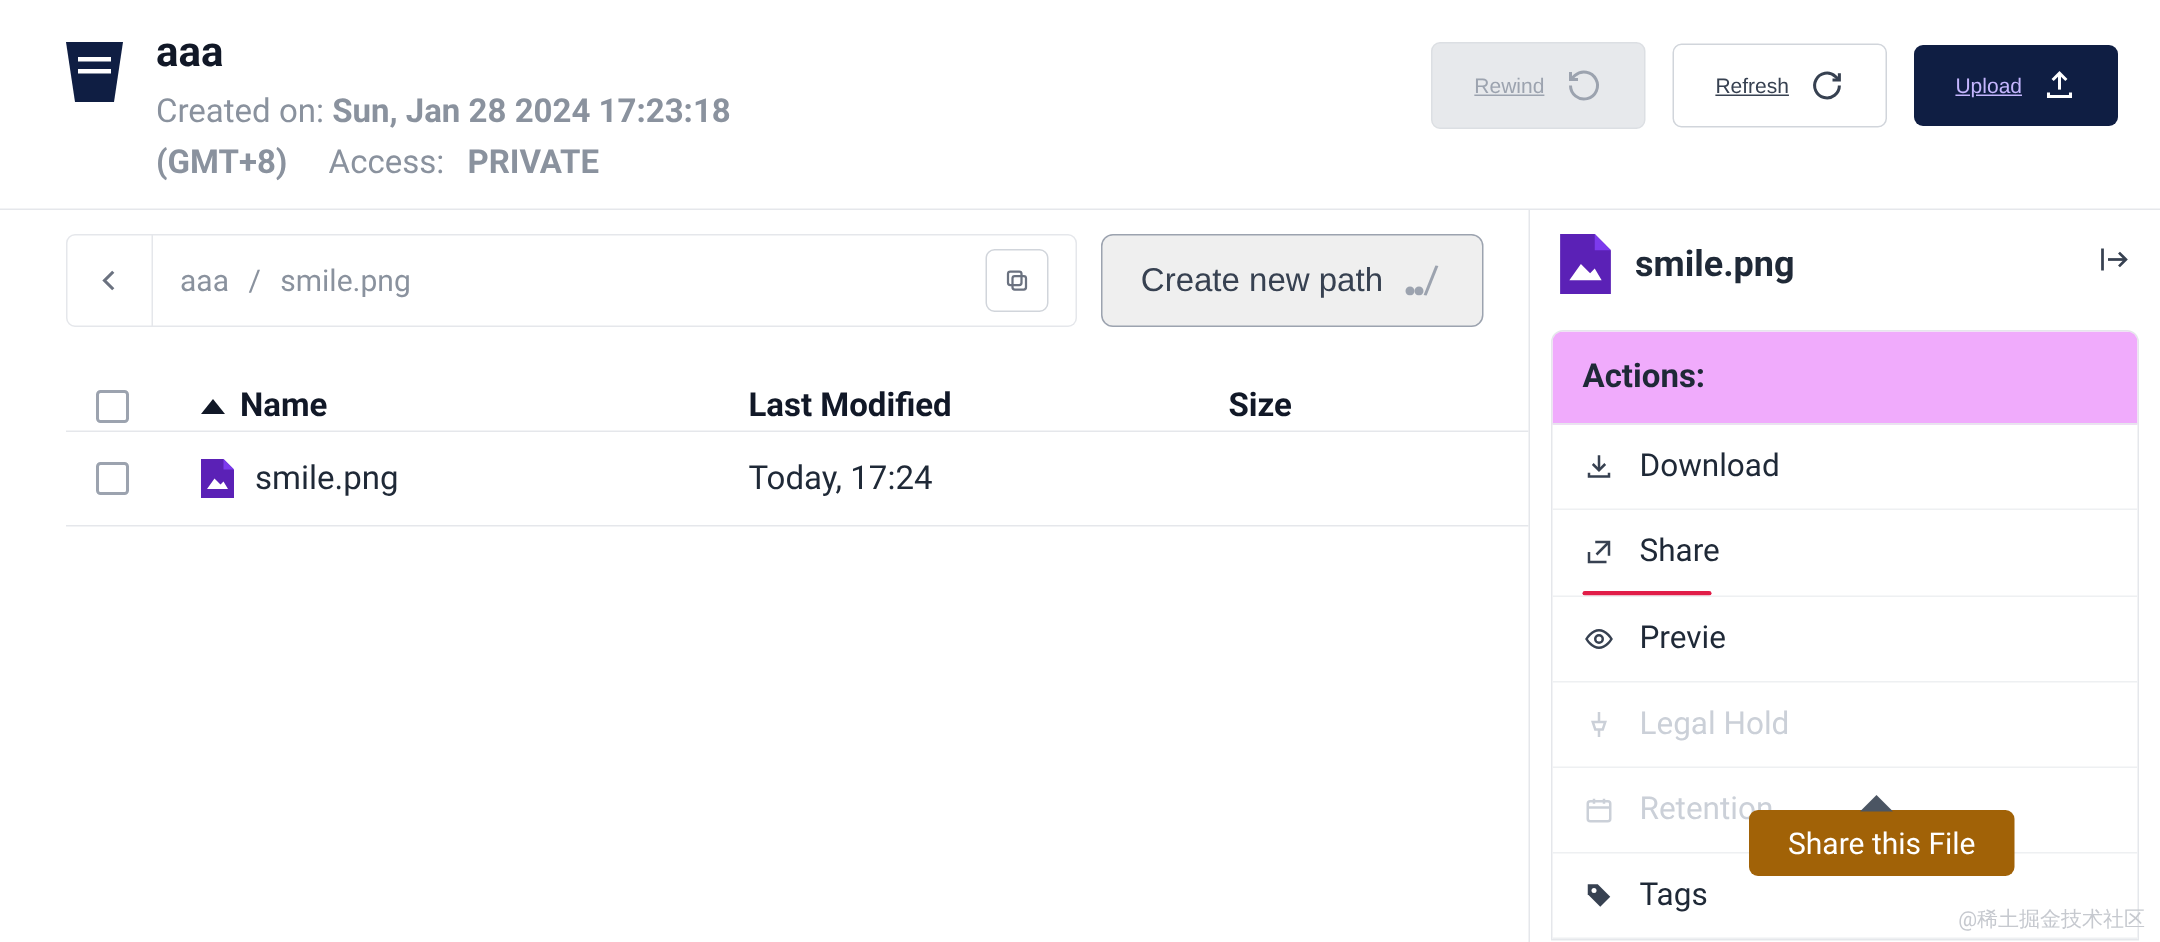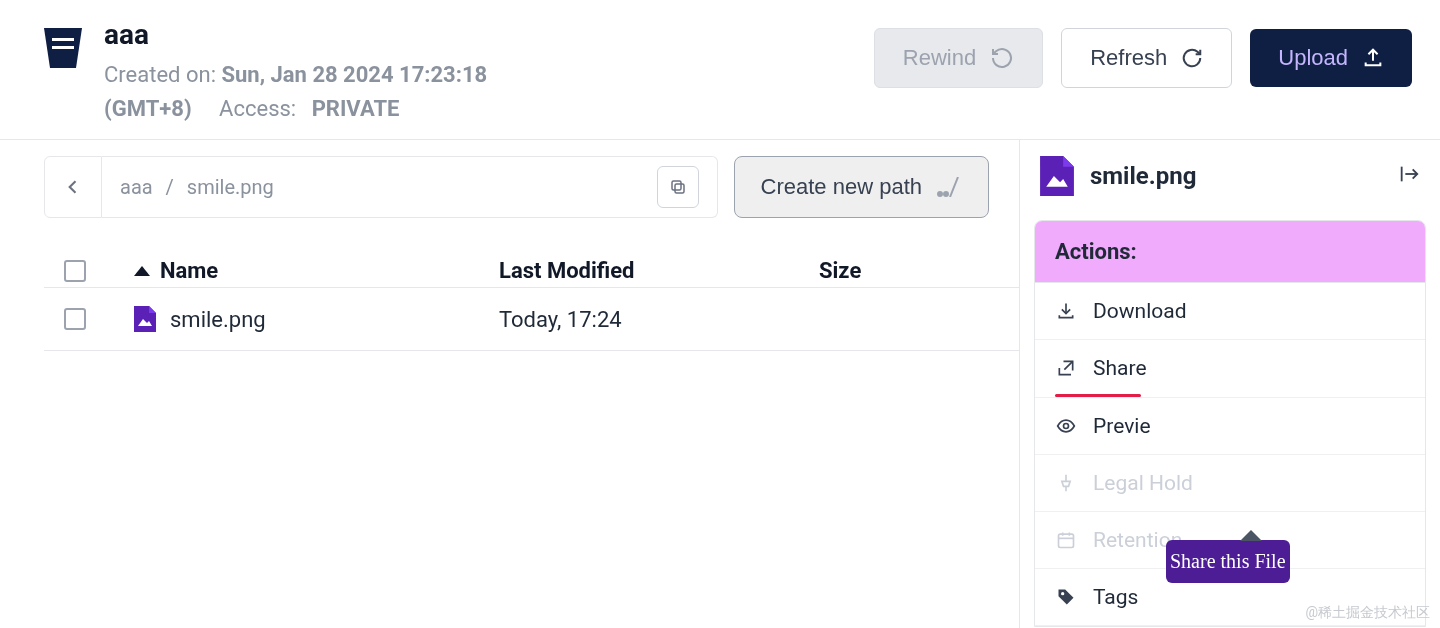--- a/index.html
+++ b/index.html
@@ -11,21 +11,21 @@
 .header-meta { flex: 1; }
 .header-title { font-size: 28px; font-weight: 700; color: #111827; margin-bottom: 6px; }
 .header-sub { font-size: 22px; color: #8a929e; line-height: 1.6; }
 .header-sub .strong { font-weight: 700; color: #8a929e; }
 .access-row { margin-top: 4px; font-size: 22px; color: #8a929e; }
 .access-row .gmt { font-weight: 700; }
 .access-row .access-label { margin-left: 22px; }
 .access-row .access-val { font-weight: 700; margin-left: 10px; }
 
 .header-actions { display: flex; gap: 18px; align-items: center; margin-top: 10px; }
-.btn { display: inline-flex; align-items: center; justify-content: center; gap: 14px; font-size: 22px; font-weight: 500; border-radius: 6px; padding: 16px 28px; cursor: pointer; }
+.btn { display: inline-flex; align-items: center; justify-content: center; gap: 14px; font-size: 14px; font-weight: 500; border-radius: 6px; padding: 16px 28px; cursor: pointer; text-decoration: underline; }
 .btn-rewind { background: #e7e9ec; color: #9ca3af; border: 1px solid #dcdfe3; cursor: default; }
 .btn-refresh { background: #fff; color: #374151; border: 1.5px solid #d1d5db; }
 .btn-upload { background: #0f1e43; color: #c4b5fd; border: none; }
 
 
 .main { display: flex; height: calc(628px - 131px); }
 .left { flex: 1; padding: 16px 0 0 44px; border-right: 1px solid #e5e7eb; }
 .right { width: 420px; padding: 16px 0 0 0; position: relative; }
 
 
@@ -53,21 +53,21 @@
 .collapse-btn { margin-left: auto; font-size: 22px; color: #374151; cursor: pointer; }
 
 .actions-box { margin: 0 14px; border: 1px solid #e5e7eb; border-radius: 8px 8px 0 0; overflow: hidden; }
 .actions-title { padding: 18px 20px; font-size: 22px; font-weight: 700; background: #f0abfc; border-bottom: 1px solid #e5e7eb; }
 .action-item { display: flex; align-items: center; gap: 16px; padding: 16px 20px; font-size: 21px; border-bottom: 1px solid #eef0f2; cursor: pointer; }
 .action-item.disabled { color: #cbd0d8; cursor: default; }
 .action-item .a-icon { width: 22px; display: flex; justify-content: center; }
 .share-underline { height: 3px; background: #e11d48; margin: -2px 0 0 20px; width: 86px; border-radius: 2px; }
 
 
-.tooltip { position: absolute; top: 400px; left: 146px; background: #4c1d95; color: #fff; font-size: 20px; padding: 10px 4px; border-radius: 6px; font-family: Liberation Serif, serif; }
+.tooltip { position: absolute; top: 400px; left: 146px; background: #a16207; color: #fff; font-size: 20px; padding: 10px 26px; border-radius: 6px; }
 .tooltip::before { content: ""; position: absolute; top: -10px; left: 74px; border-left: 11px solid transparent; border-right: 11px solid transparent; border-bottom: 11px solid #4b5563; }
 
 .watermark { position: fixed; bottom: 6px; right: 10px; font-size: 14px; color: #c6c9cf; }
 </style>
 </head>
 <body>
 
 <div class="header">
   <svg class="bucket-icon" viewBox="0 0 46 46">
     <path d="M4 4 L42 4 L36 44 L10 44 Z" fill="#0f1e43"></path>

